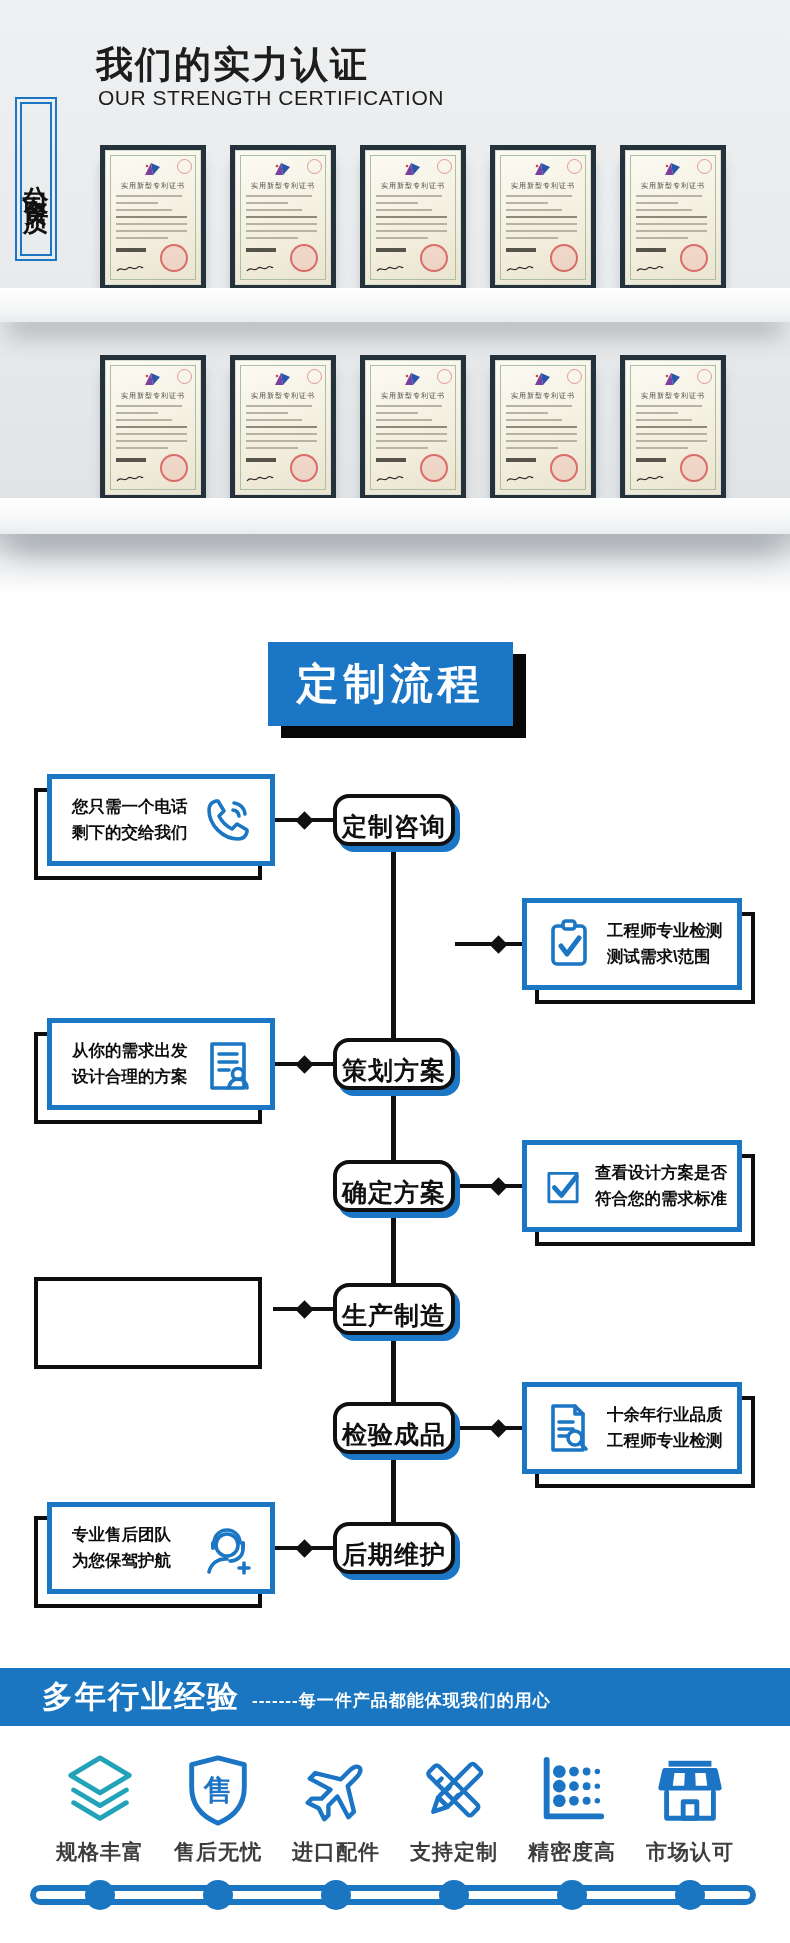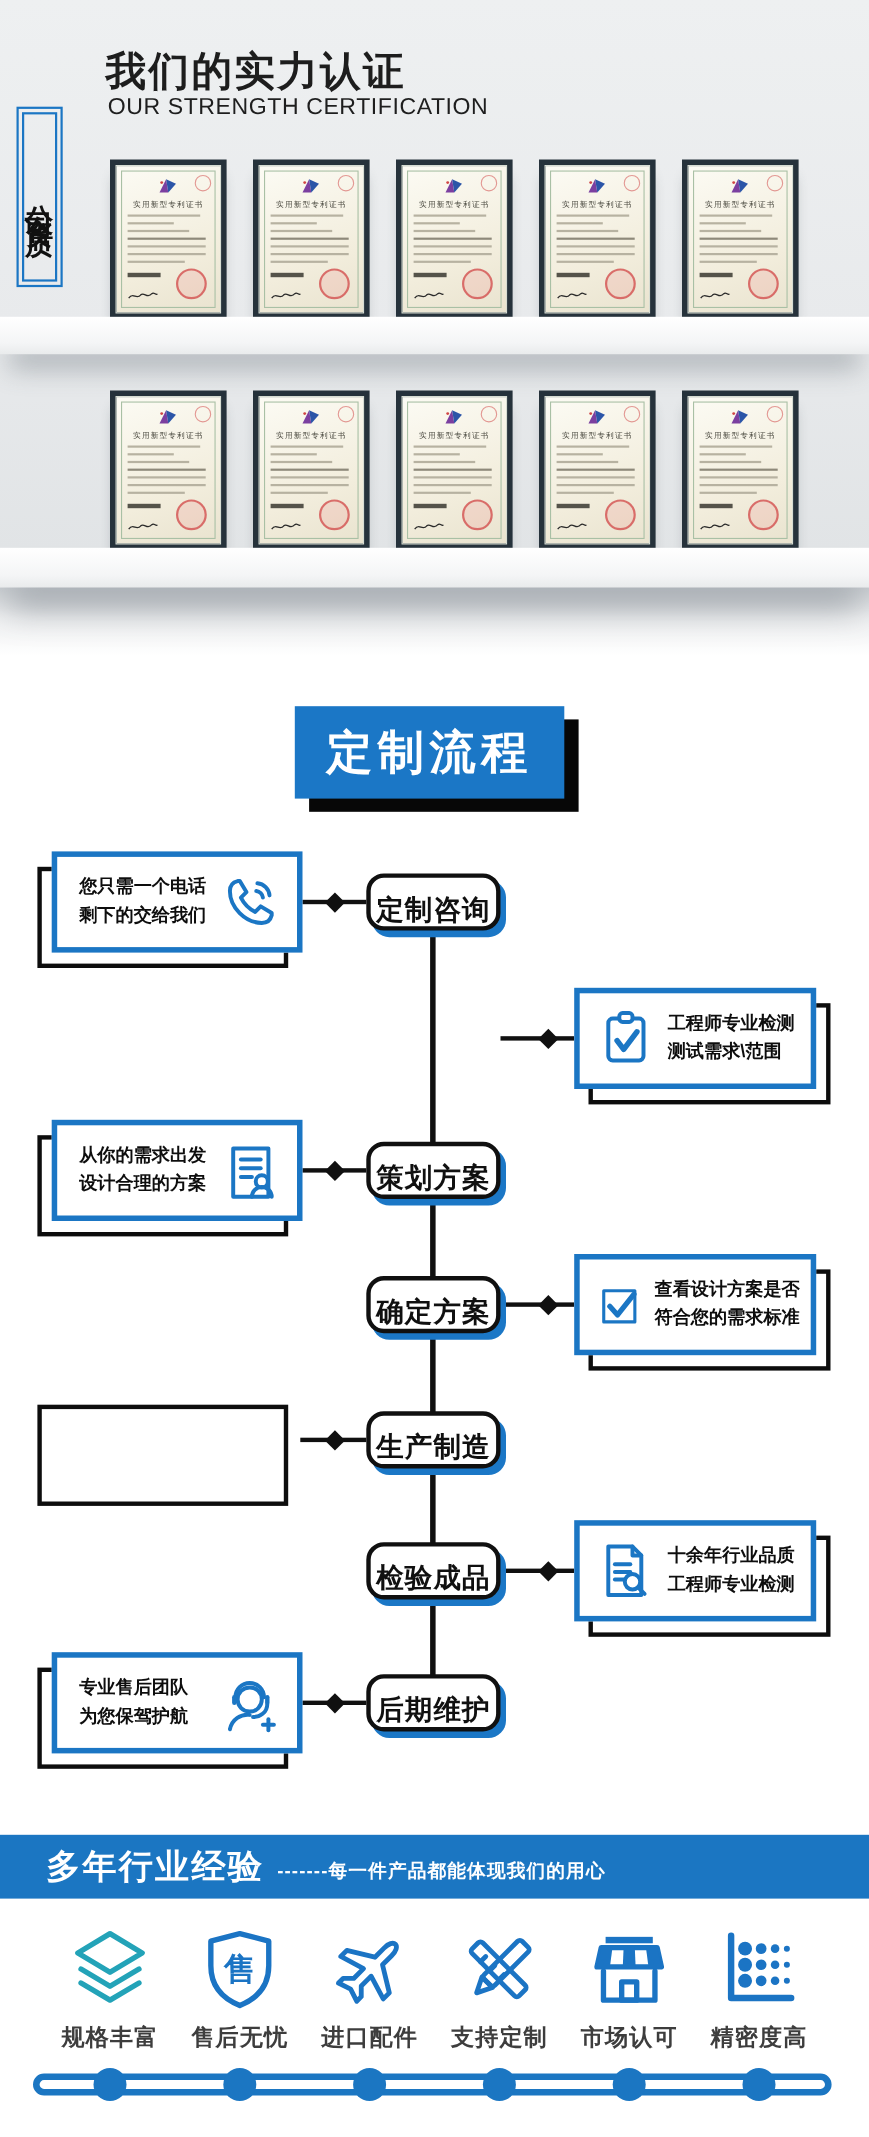--- a/index.html
+++ b/index.html
@@ -528,54 +528,54 @@
           <g transform="rotate(45 40 40)">
             <rect x="33" y="6" width="14" height="50" rx="3"></rect>
             <path d="M33,56 H47 L40,70 Z"></path>
           </g>
         </svg>
       </div>
       <div class="f-label">支持定制</div>
     </div>
     <div class="feature">
       <div class="f-icon">
-        <svg width="78" height="78" viewBox="0 0 80 80" fill="none" stroke="#1b74c4" stroke-width="5" stroke-linecap="round" stroke-linejoin="round">
-          <rect x="18" y="9" width="44" height="6" fill="#1b74c4" stroke="none"></rect>
-          <path d="M14,19 H66 L70,37 H10 Z"></path>
-          <polygon points="14,19 24.4,19 22,37 10,37" fill="#1b74c4" stroke="none"></polygon>
-          <polygon points="34.8,19 45.2,19 46,37 34,37" fill="#1b74c4" stroke="none"></polygon>
-          <polygon points="55.6,19 66,19 70,37 58,37" fill="#1b74c4" stroke="none"></polygon>
-          <path d="M16,41 V68 H64 V41"></path>
-          <rect x="33" y="51" width="14" height="17"></rect>
-        </svg>
-      </div>
-      <div class="f-label">市场认可</div>
-    </div>
-    <div class="feature">
-      <div class="f-icon">
         <svg width="78" height="78" viewBox="0 0 80 80" fill="none" stroke="#1b74c4" stroke-width="6" stroke-linecap="round" stroke-linejoin="round">
           <polyline points="14,8 14,66 70,66"></polyline>
           <g fill="#1b74c4" stroke="none">
             <circle cx="27" cy="20" r="6.5"></circle>
               <circle cx="27" cy="35" r="6.5"></circle>
               <circle cx="27" cy="50" r="6.5"></circle>
             <circle cx="42" cy="20" r="5"></circle>
               <circle cx="42" cy="35" r="5"></circle>
               <circle cx="42" cy="50" r="5"></circle>
             <circle cx="55" cy="20" r="4"></circle>
               <circle cx="55" cy="35" r="4"></circle>
               <circle cx="55" cy="50" r="4"></circle>
             <circle cx="66" cy="20" r="2.8"></circle>
               <circle cx="66" cy="35" r="2.8"></circle>
               <circle cx="66" cy="50" r="2.8"></circle>
           </g>
         </svg>
       </div>
       <div class="f-label">精密度高</div>
     </div>
+    <div class="feature">
+      <div class="f-icon">
+        <svg width="78" height="78" viewBox="0 0 80 80" fill="none" stroke="#1b74c4" stroke-width="5" stroke-linecap="round" stroke-linejoin="round">
+          <rect x="18" y="9" width="44" height="6" fill="#1b74c4" stroke="none"></rect>
+          <path d="M14,19 H66 L70,37 H10 Z"></path>
+          <polygon points="14,19 24.4,19 22,37 10,37" fill="#1b74c4" stroke="none"></polygon>
+          <polygon points="34.8,19 45.2,19 46,37 34,37" fill="#1b74c4" stroke="none"></polygon>
+          <polygon points="55.6,19 66,19 70,37 58,37" fill="#1b74c4" stroke="none"></polygon>
+          <path d="M16,41 V68 H64 V41"></path>
+          <rect x="33" y="51" width="14" height="17"></rect>
+        </svg>
+      </div>
+      <div class="f-label">市场认可</div>
+    </div>
   </div>
 
   <div class="capsule"></div>
   <div class="tdot" style="left:85px"></div>
   <div class="tdot" style="left:203px"></div>
   <div class="tdot" style="left:321px"></div>
   <div class="tdot" style="left:439px"></div>
   <div class="tdot" style="left:557px"></div>
   <div class="tdot" style="left:675px"></div>
 

